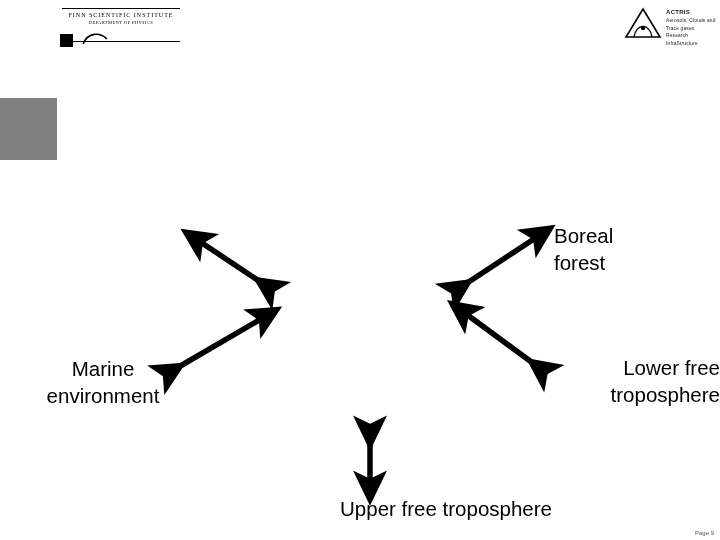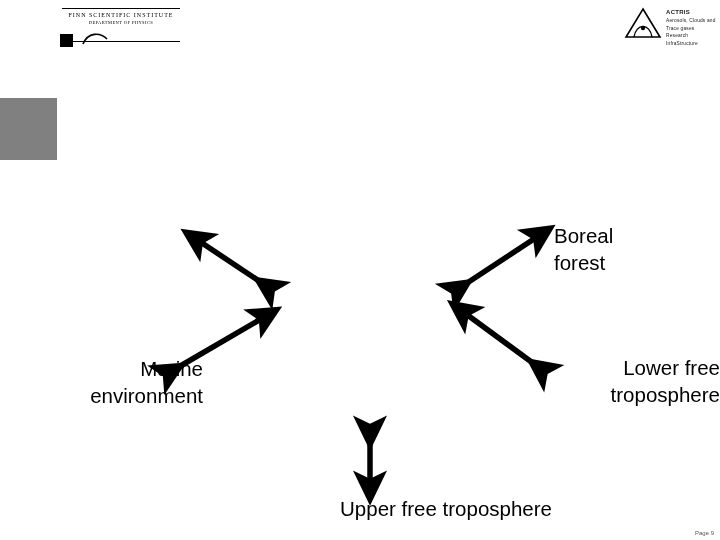--- a/index.html
+++ b/index.html
@@ -113,21 +113,21 @@
   
   .node {
     position: absolute;
     font-family: "Liberation Sans", sans-serif;
     font-size: 20.5px;
     color: #000;
     line-height: 1.33;
     white-space: pre-line;
   }
   .node-urban     { left: 3px;   top: 218px; width: 200px; text-align: left; }
-  .node-marine    { left: 3px;   top: 355px; width: 200px; text-align: right; }
+  .node-marine    { left: 3px;   top: 355px; width: 200px; text-align: center; }
   .node-boreal    { left: 554px; top: 190px; width: 160px; text-align: left; margin-top: 32px; }
   .node-lowerfree { left: 554px; top: 354px; width: 166px; text-align: right; }
   .node-upperfree { left: 232px; top: 495px; width: 320px; text-align: right; }
 
   
   .arrows {
     position: absolute;
     left: 0; top: 0;
     width: 720px; height: 540px;
   }

